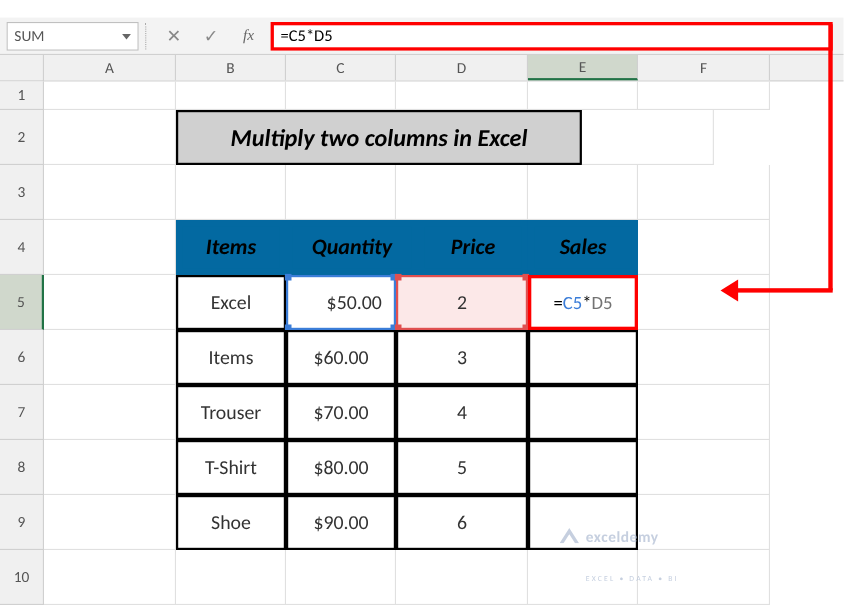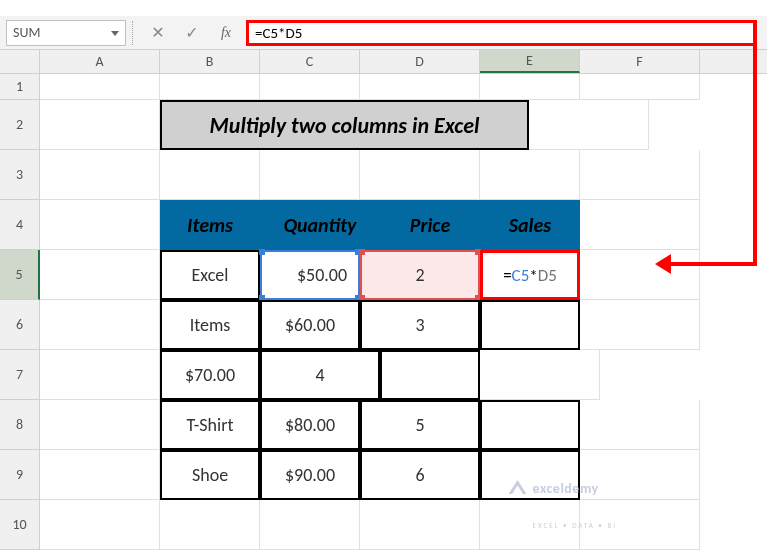--- a/index.html
+++ b/index.html
@@ -161,20 +161,21 @@
       <div class="row">
           <div class="cell wA"></div>
           <div class="cell wB data-cell">Items</div>
           <div class="cell wC data-cell">$60.00</div>
           <div class="cell wD data-cell">3</div>
           <div class="cell wE data-cell"></div>
           <div class="cell wF"></div>
         </div>
       <div class="row">
           <div class="cell wA"></div>
+          <div class="cell wB data-cell">Trouser</div>
           <div class="cell wC data-cell">$70.00</div>
           <div class="cell wD data-cell">4</div>
           <div class="cell wE data-cell"></div>
           <div class="cell wF"></div>
         </div>
       <div class="row">
           <div class="cell wA"></div>
           <div class="cell wB data-cell">T-Shirt</div>
           <div class="cell wC data-cell">$80.00</div>
           <div class="cell wD data-cell">5</div>

